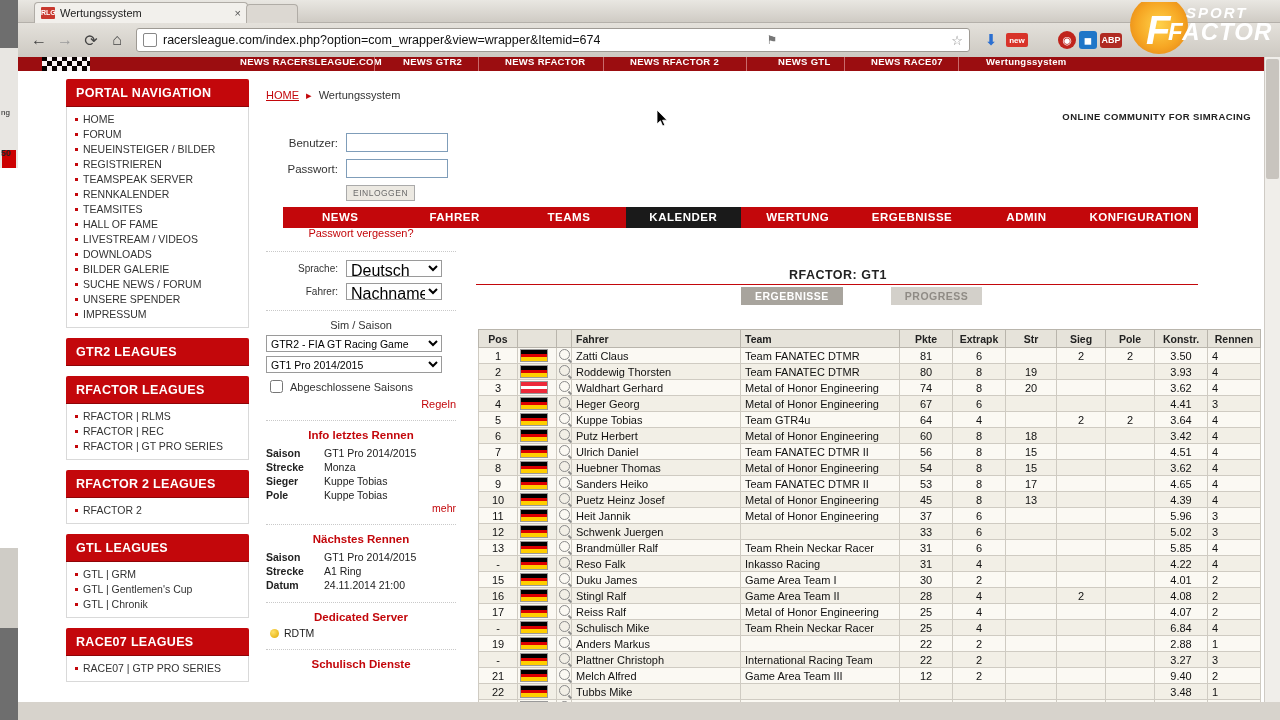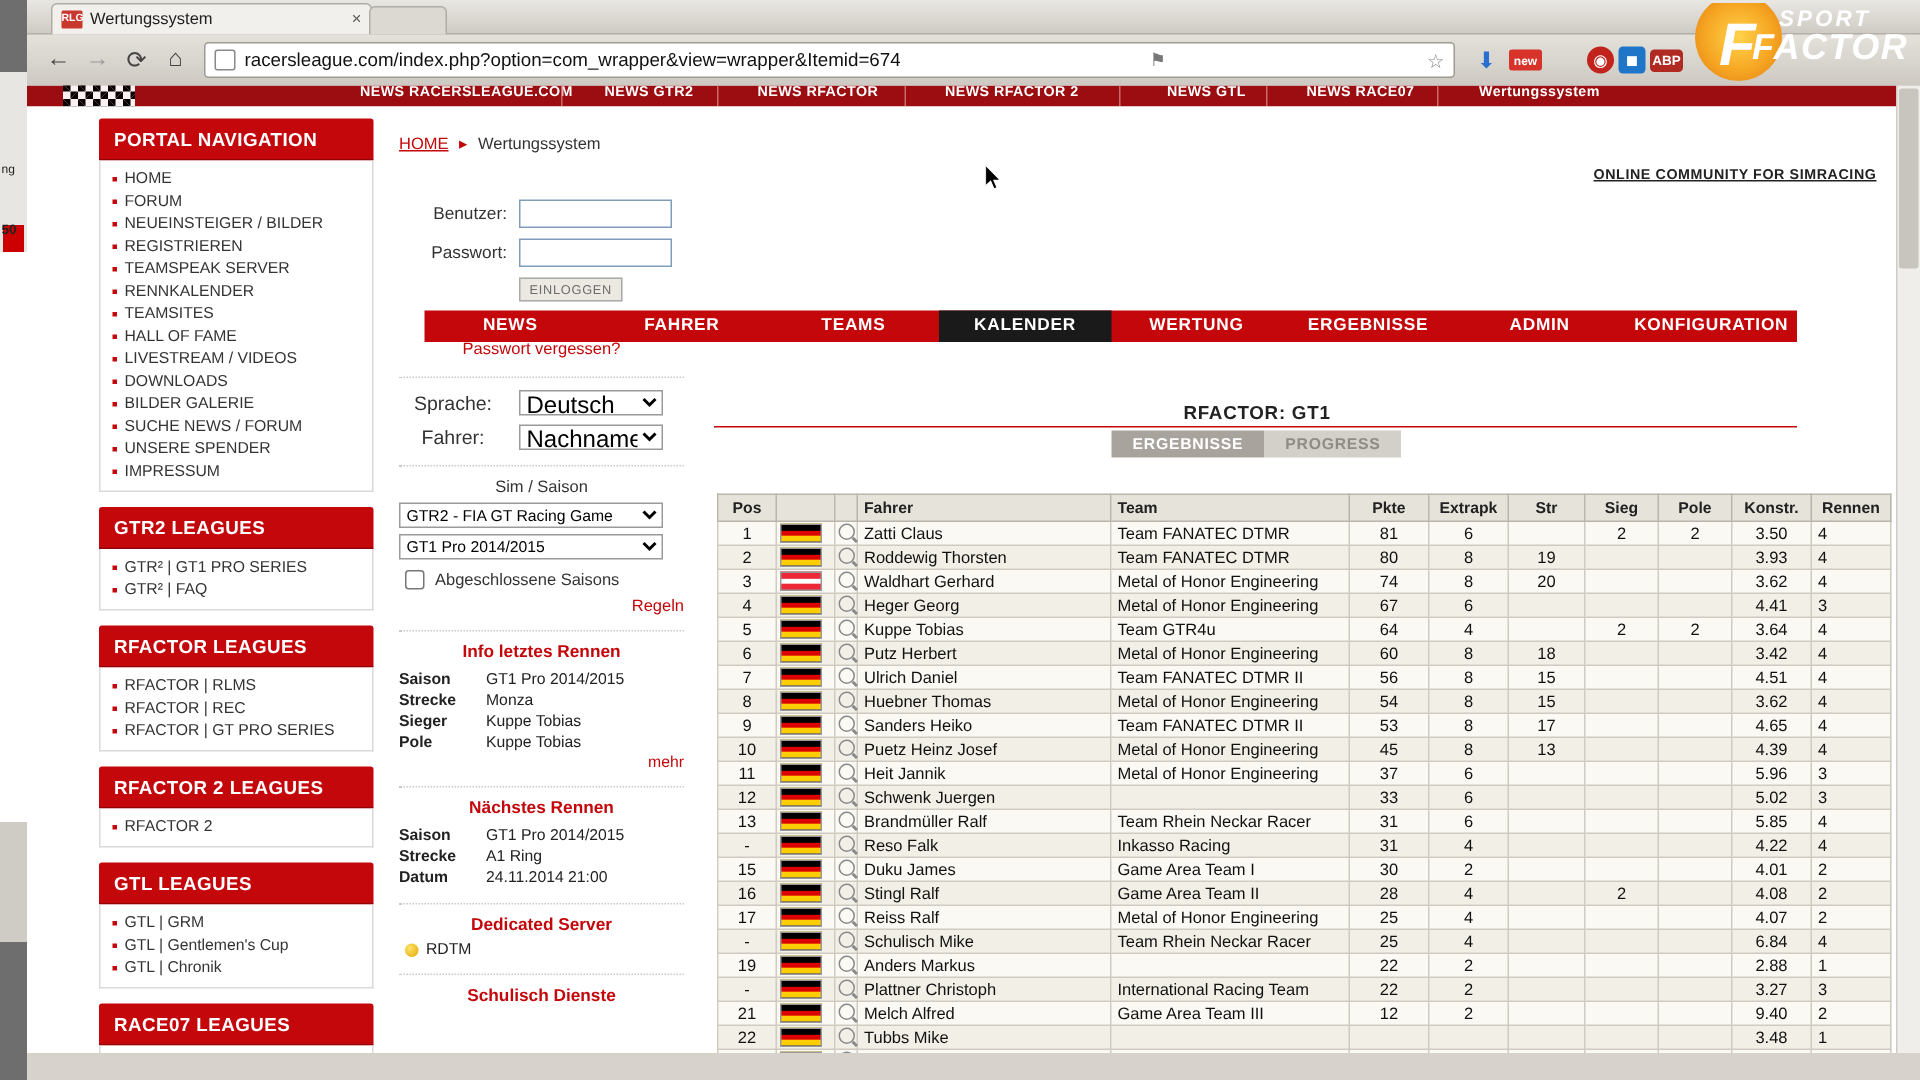--- a/index.html
+++ b/index.html
@@ -68,49 +68,49 @@
 
   
   .midcol{position:absolute;left:248px;top:62px;width:190px;font-size:11px;}
   .loginrow{display:flex;align-items:center;margin-bottom:7px;}
   .loginrow label{width:72px;text-align:right;padding-right:8px;color:#333;font-size:11.5px;}
   .loginrow input{width:96px;height:15px;border:1px solid #7f9db9;background:#fff;font-size:11px;}
   .btn-login{margin-left:80px;background:#ece9e2;border:1px solid #aaa;font-size:8.5px;color:#6b6b6b;padding:2px 6px;letter-spacing:.5px;}
   .redlink{color:#c3070b;text-align:center;font-size:11px;line-height:15px;}
   .hr{border-top:1px dotted #c9c9c9;margin:10px 0 8px 0;}
   .selrow{display:flex;align-items:center;margin-bottom:6px;}
-  .selrow label{width:72px;text-align:center;padding-right:8px;color:#333;font-size:13px;}
+  .selrow label{width:72px;text-align:right;padding-right:8px;color:#333;font-size:10px;}
   select.sel{width:96px;height:17px;font-size:16px;border:1px solid #9a9a9a;background:#fff;}
   .simcap{text-align:center;font-size:11px;color:#333;margin:4px 0 4px 0;}
   select.selwide{width:176px;height:17px;font-size:10.5px;border:1px solid #9a9a9a;background:#fff;margin-bottom:4px;}
   .chkrow{font-size:11px;color:#333;display:flex;align-items:center;gap:4px;}
   .regeln{text-align:right;color:#c3070b;font-size:11px;margin-top:2px;}
   .infohead{color:#c3070b;font-weight:bold;text-align:center;font-size:11.5px;margin:6px 0 5px 0;}
   .inforow{display:flex;font-size:10.5px;color:#222;line-height:14px;}
   .inforow .k{width:58px;font-weight:bold;}
   .mehr{text-align:right;color:#c3070b;font-size:10.5px;}
   .dedihead{color:#c3070b;font-weight:bold;text-align:center;font-size:11.5px;margin:8px 0 4px 0;}
   .dedirow{font-size:10.5px;color:#222;padding-left:18px;position:relative;}
   .dedirow .dot{position:absolute;left:4px;top:2px;width:9px;height:9px;border-radius:50%;background:radial-gradient(circle at 35% 35%,#ffe169,#e0a800);}
   .breadcrumb{position:absolute;left:248px;top:18px;font-size:11px;color:#333;}
   .breadcrumb a{color:#c3070b;text-decoration:underline;}
   .breadcrumb .arrow{color:#c3070b;margin:0 4px;}
-  .tagline{position:absolute;right:14px;top:40px;font-size:9.5px;font-weight:bold;color:#222;letter-spacing:.4px;text-decoration:underline;}
+  .tagline{position:absolute;right:14px;top:40px;font-size:9.5px;font-weight:bold;color:#222;letter-spacing:.4px;}
 
   .mainnav{position:absolute;left:265px;top:136px;width:915px;height:21px;background:#c3070b;display:flex;align-items:center;}
   .mainnav .item{flex:1;text-align:center;color:#fff;font-size:11.5px;font-weight:bold;letter-spacing:.5px;height:21px;line-height:21px;}
   .mainnav .item.active{background:#1a1a1a;}
 
   .wertung-title{position:absolute;left:460px;top:197px;width:720px;text-align:center;font-size:12.5px;font-weight:bold;color:#222;letter-spacing:.5px;}
   .title-rule{position:absolute;left:458px;top:213px;width:722px;height:1px;background:#c3070b;}
 
   .tabs{position:absolute;left:723px;top:216px;display:flex;}
   .tabs .t{height:18px;line-height:18px;padding:0 14px;font-size:10.5px;font-weight:bold;letter-spacing:.5px;color:#fff;background:#b9b5ae;}
   .tabs .t.on{background:#a8a49d;}
-  .tabs .t.off{background:#d3d0ca;color:#8f8b85;}
+  .tabs .t.off{background:#d3d0ca;color:#8f8b85;margin-left:48px;}
 
   
   table.standings{position:absolute;left:460px;top:258px;border-collapse:collapse;font-size:11px;}
   table.standings th{background:#e6e3da;border:1px solid #b9b5ac;font-size:10.5px;font-weight:bold;color:#222;height:17px;padding:0 4px;}
   table.standings td{border:1px solid #cfcbc2;height:15px;padding:0 4px;color:#111;}
   tr.even td{background:#fbf9f3;}
   tr.odd td{background:#f2efe6;}
   .c-pos{width:30px;text-align:center;}
   .c-flag{width:34px;padding:0 2px !important;}
   .c-mag{width:14px;padding:0 !important;text-align:center;}
@@ -246,24 +246,20 @@
                 <div class="navlink">DOWNLOADS</div>
                 <div class="navlink">BILDER GALERIE</div>
                 <div class="navlink">SUCHE NEWS / FORUM</div>
                 <div class="navlink">UNSERE SPENDER</div>
                 <div class="navlink">IMPRESSUM</div>
               </div>
             </div>
 
             <div class="panel">
               <div class="panel-head">GTR2 LEAGUES</div>
-              <div class="panel-body">
-                <div class="navlink">GTR² | GT1 PRO SERIES</div>
-                <div class="navlink">GTR² | FAQ</div>
-              </div>
             </div>
 
             <div class="panel">
               <div class="panel-head">RFACTOR LEAGUES</div>
               <div class="panel-body">
                 <div class="navlink">RFACTOR | RLMS</div>
                 <div class="navlink">RFACTOR | REC</div>
                 <div class="navlink">RFACTOR | GT PRO SERIES</div>
               </div>
             </div>

